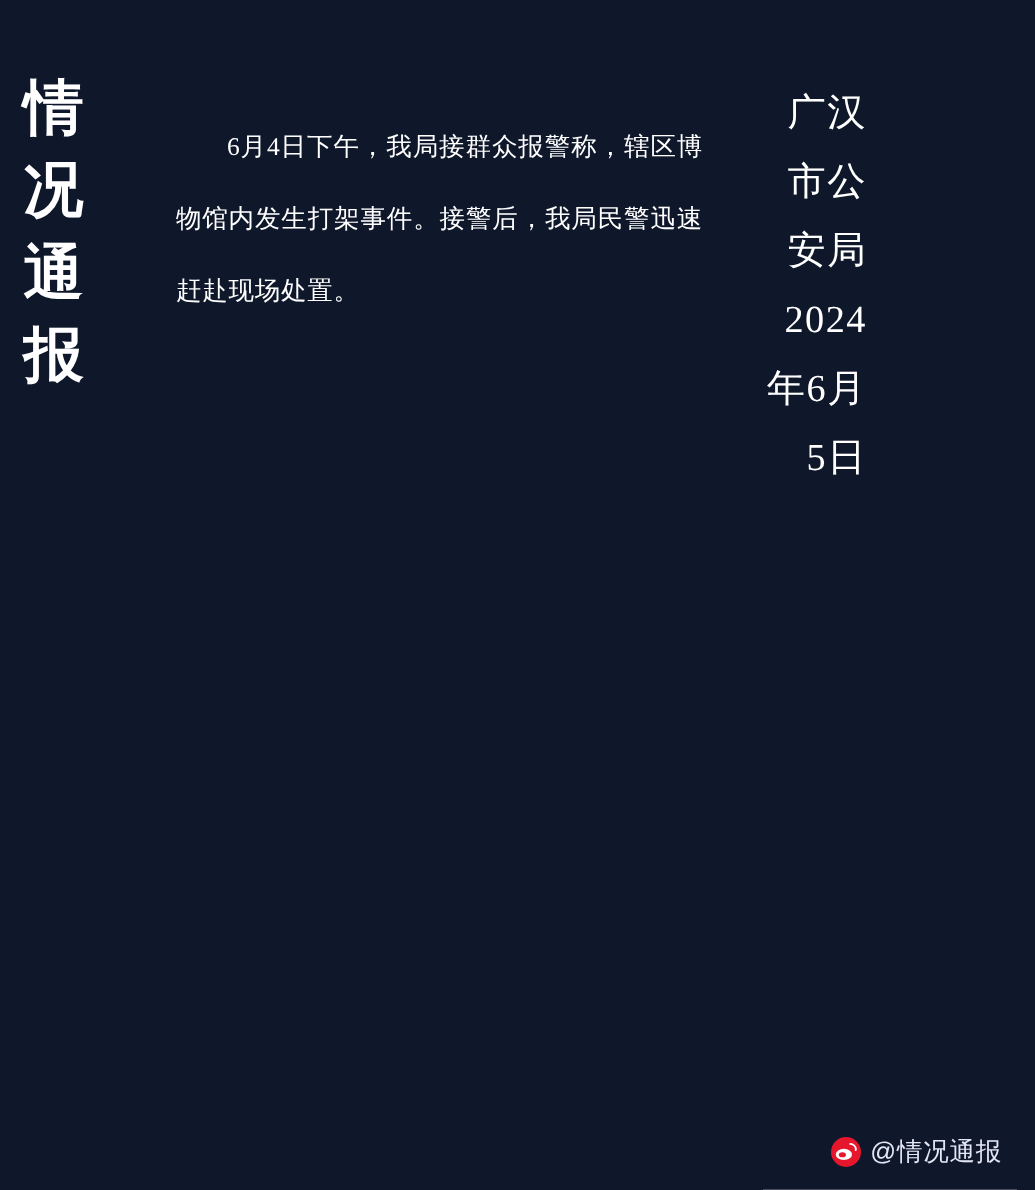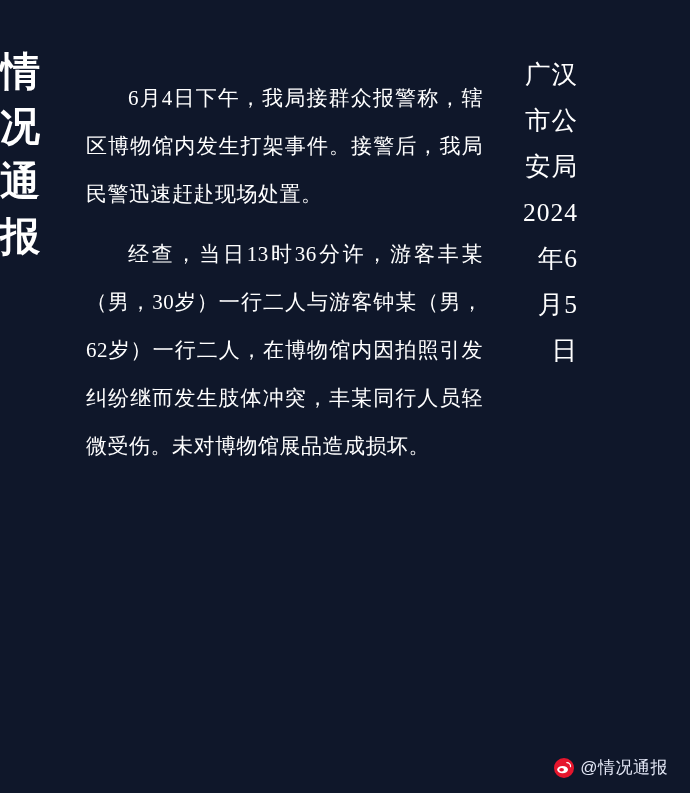--- a/index.html
+++ b/index.html
@@ -31,21 +31,21 @@
     margin-top: 44px;
     margin-bottom: 0;
     font-family: "Liberation Sans", "DejaVu Sans", sans-serif;
   }
   .body-area {
     margin-top: 74px;
     padding: 0 40px 0 42px;
   }
   .para {
     color: #ffffff;
-    font-size: 21px;
+    font-size: 17px;
     line-height: 48px;
     text-indent: 2em;
     text-align: justify;
     text-justify: inter-ideograph;
     margin: 0 0 12px 0;
     letter-spacing: 0.5px;
   }
   .signature {
     margin-top: 52px;
     padding-right: 112px;
@@ -81,21 +81,20 @@
 </style>
 </head>
 <body>
 
 <div class="poster">
 
   <h1 class="title">情况通报</h1>
 
   <div class="body-area">
     <p class="para">6月4日下午，我局接群众报警称，辖区博物馆内发生打架事件。接警后，我局民警迅速赶赴现场处置。</p>
-    <p class="para">经查，当日13时36分许，游客丰某（男，30岁）一行二人与游客钟某（男，62岁）一行二人，在博物馆内因拍照引发纠纷继而发生肢体冲突，丰某同行人员轻微受伤。未对博物馆展品造成损坏。</p>
   </div>
 
   <div class="signature">
     <div class="sig-line">广汉市公安局</div>
     <div class="sig-line">2024年6月5日</div>
   </div>
 
   <div class="footer">
     <span class="weibo-icon">
       <svg width="20" height="20" viewBox="0 0 20 20" xmlns="http://www.w3.org/2000/svg">

